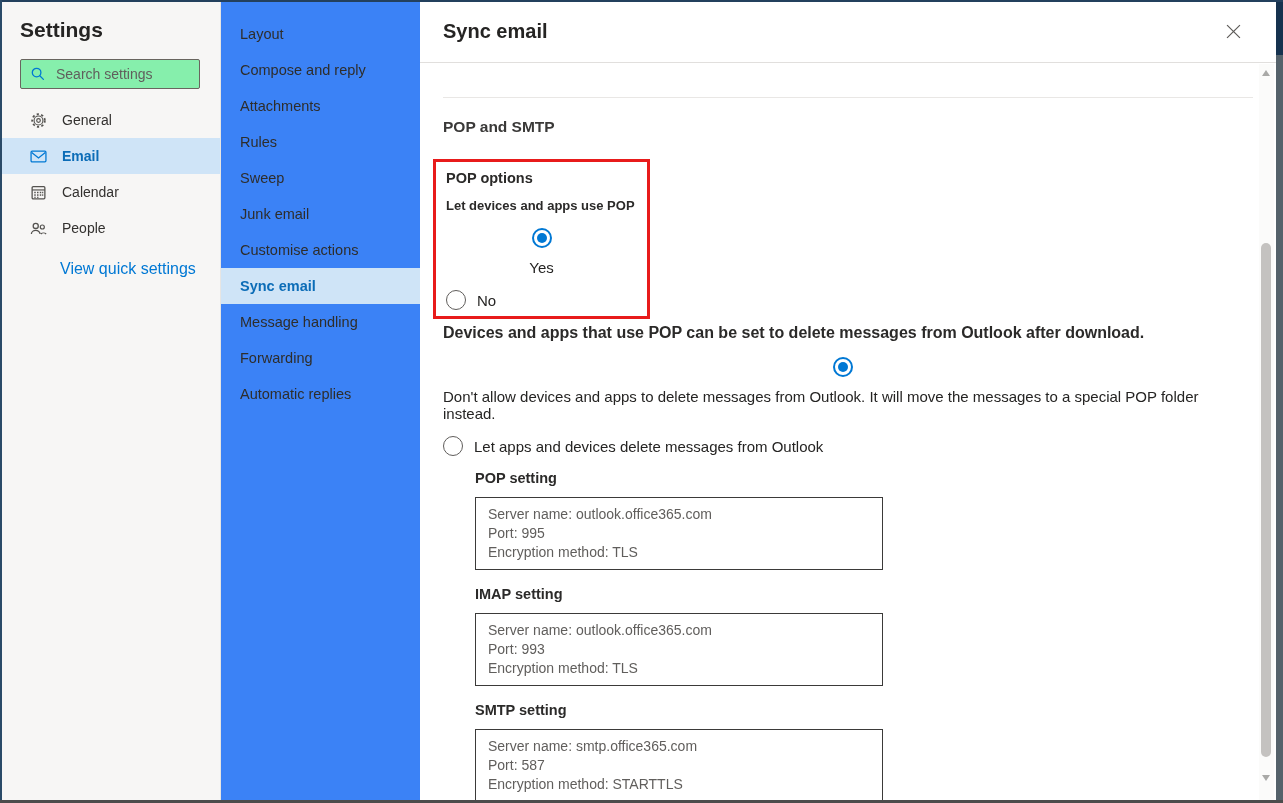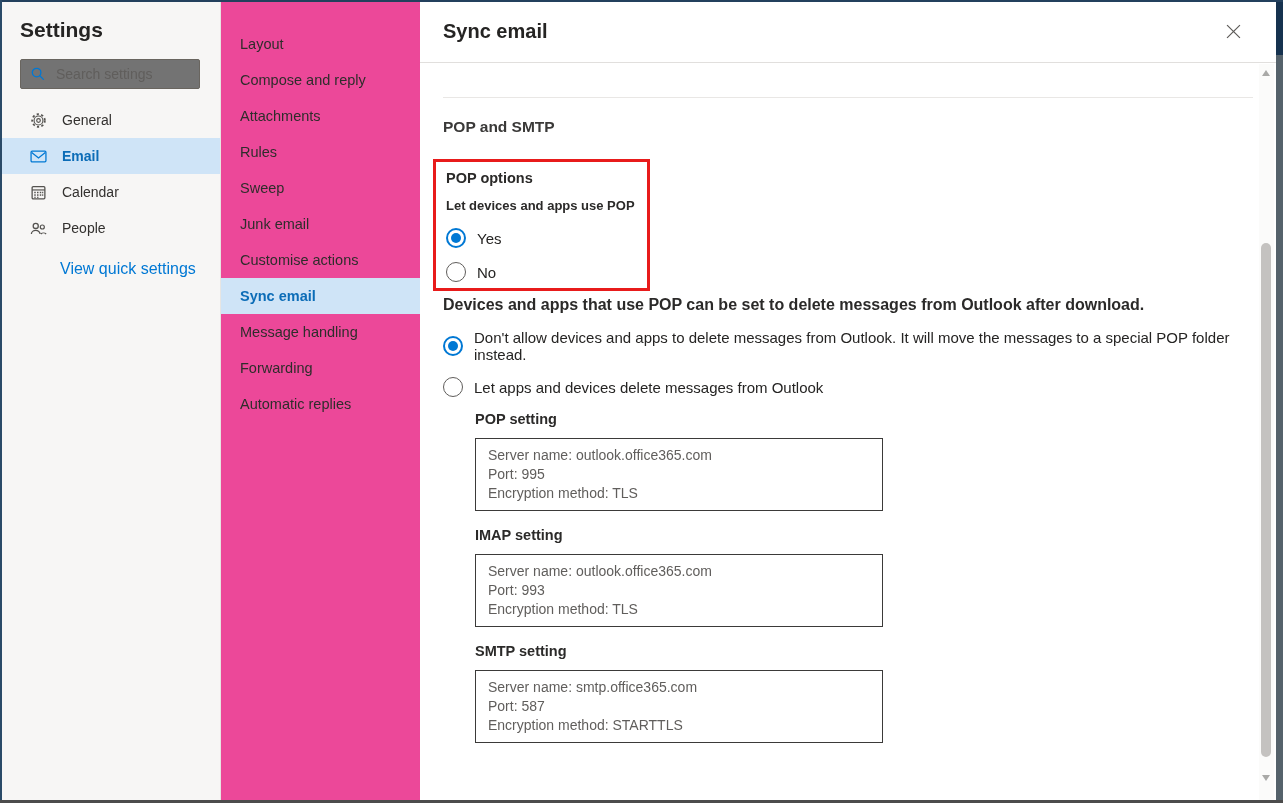--- a/index.html
+++ b/index.html
@@ -14,41 +14,41 @@
   .frame-bottom { position:absolute; bottom:0; left:0; right:0; height:3px; background:#4c4c4c; z-index:60; }
   .right-strip  { position:absolute; top:0; right:0; bottom:0; width:7px; background:#55626b; z-index:55; }
   .right-strip .strip-navy { height:55px; background:#16324f; }
 
   .app { display:flex; height:100%; }
 
   
   .sidebar { width:220px; flex:0 0 220px; background:#f7f6f5; padding-top:18px; }
   .settings-title { font-size:21px; font-weight:600; margin:0 0 0 20px; color:#252423; }
   .search-box {
-    margin:17px 20px 0 20px; height:30px; background:#737373;
+    margin:17px 20px 0 20px; height:30px; background:#86efac;
     border:1px solid #69655f; border-radius:2px;
     display:flex; align-items:center; padding:0 9px; gap:8px;
   }
   .search-box input {
     border:none; outline:none; flex:1; min-width:0; font-size:14px;
     font-family:"Liberation Sans", sans-serif; color:#252423; background:transparent;
   }
   .search-box input::placeholder { color:#605e5c; }
   .side-menu { margin-top:13px; }
   .side-item {
     height:36px; display:flex; align-items:center; padding-left:30px; gap:15px;
     font-size:14px; color:#33312f; cursor:pointer;
   }
   .side-item .icn { width:17px; height:17px; color:#54524f; display:flex; }
   .side-item.selected { background:var(--selected_bg); color:var(--selected_text); font-weight:600; }
   .side-item.selected .icn { color:var(--accent); }
   .quick-link { margin:14px 0 0 60px; color:var(--accent); font-size:16px; cursor:pointer; display:inline-block; }
 
   
-  .navpanel { width:200px; flex:0 0 200px; background:#ec4899; border-left:1px solid #e7e5e3; padding-top:26px; }
+  .navpanel { width:200px; flex:0 0 200px; background:#3b82f6; border-left:1px solid #e7e5e3; padding-top:16px; }
   .nav-item { height:36px; line-height:36px; padding-left:19px; font-size:14.5px; color:#2e2d2b; cursor:pointer; white-space:nowrap; }
   .nav-item.selected { background:var(--selected_bg); color:var(--selected_text); font-weight:600; }
 
   
   .main { flex:1; background:#fff; display:flex; flex-direction:column; position:relative; }
   .main-header {
     height:63px; flex:0 0 auto; border-bottom:1px solid #e1dfdd;
     display:flex; align-items:center; justify-content:space-between; padding:0 24px 0 23px;
   }
   .main-title { font-size:20px; font-weight:600; color:#252423; }
@@ -59,21 +59,21 @@
   .section-heading { font-size:15.5px; font-weight:600; color:#3a3938; margin-top:20px; }
 
   .annotated {
     border:3px solid var(--annotation); width:217px; margin-left:-10px; margin-top:23px;
     padding:8px 10px 6px 10px;
   }
   .group-heading  { font-size:14.5px; font-weight:600; color:#2b2a29; }
   .group-question { font-size:13px; font-weight:700; color:#2b2a29; margin-top:12px; }
 
   .radio-row { display:flex; align-items:center; gap:11px; margin-top:14px; font-size:15px; color:#252423; cursor:pointer; }
-  .radio-row.first { margin-top:15px; }
+  .radio-row.first { margin-top:15px;flex-direction:column; }
   .radio {
     width:20px; height:20px; border-radius:50%; border:1px solid #5f5d5b;
     background:#fff; position:relative; flex:0 0 auto;
   }
   .radio.checked { border:2px solid var(--accent); }
   .radio.checked::after { content:""; position:absolute; inset:3px; border-radius:50%; background:var(--accent); }
 
   .delete-question { font-size:16px; font-weight:600; color:#2b2a29; margin-top:5px; }
 
   .setting-block { margin-top:16px;margin-left:32px; }

